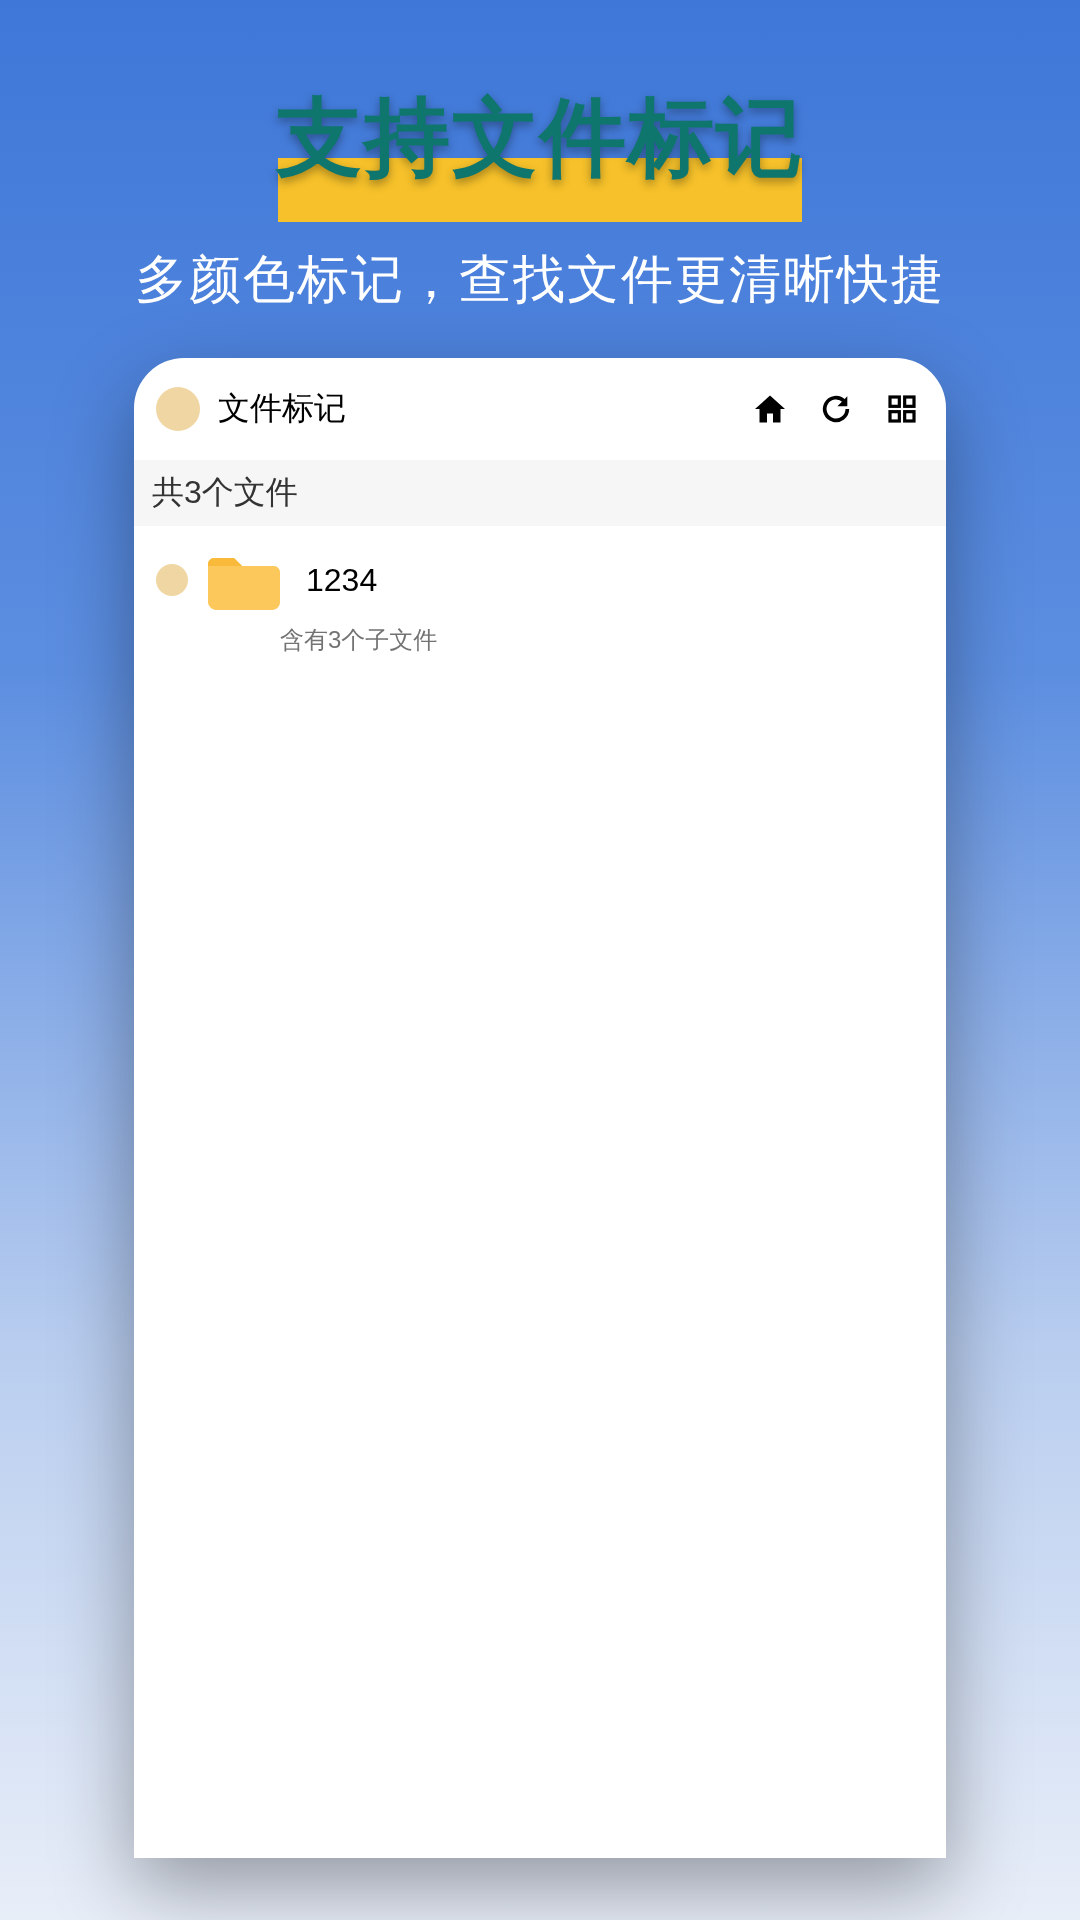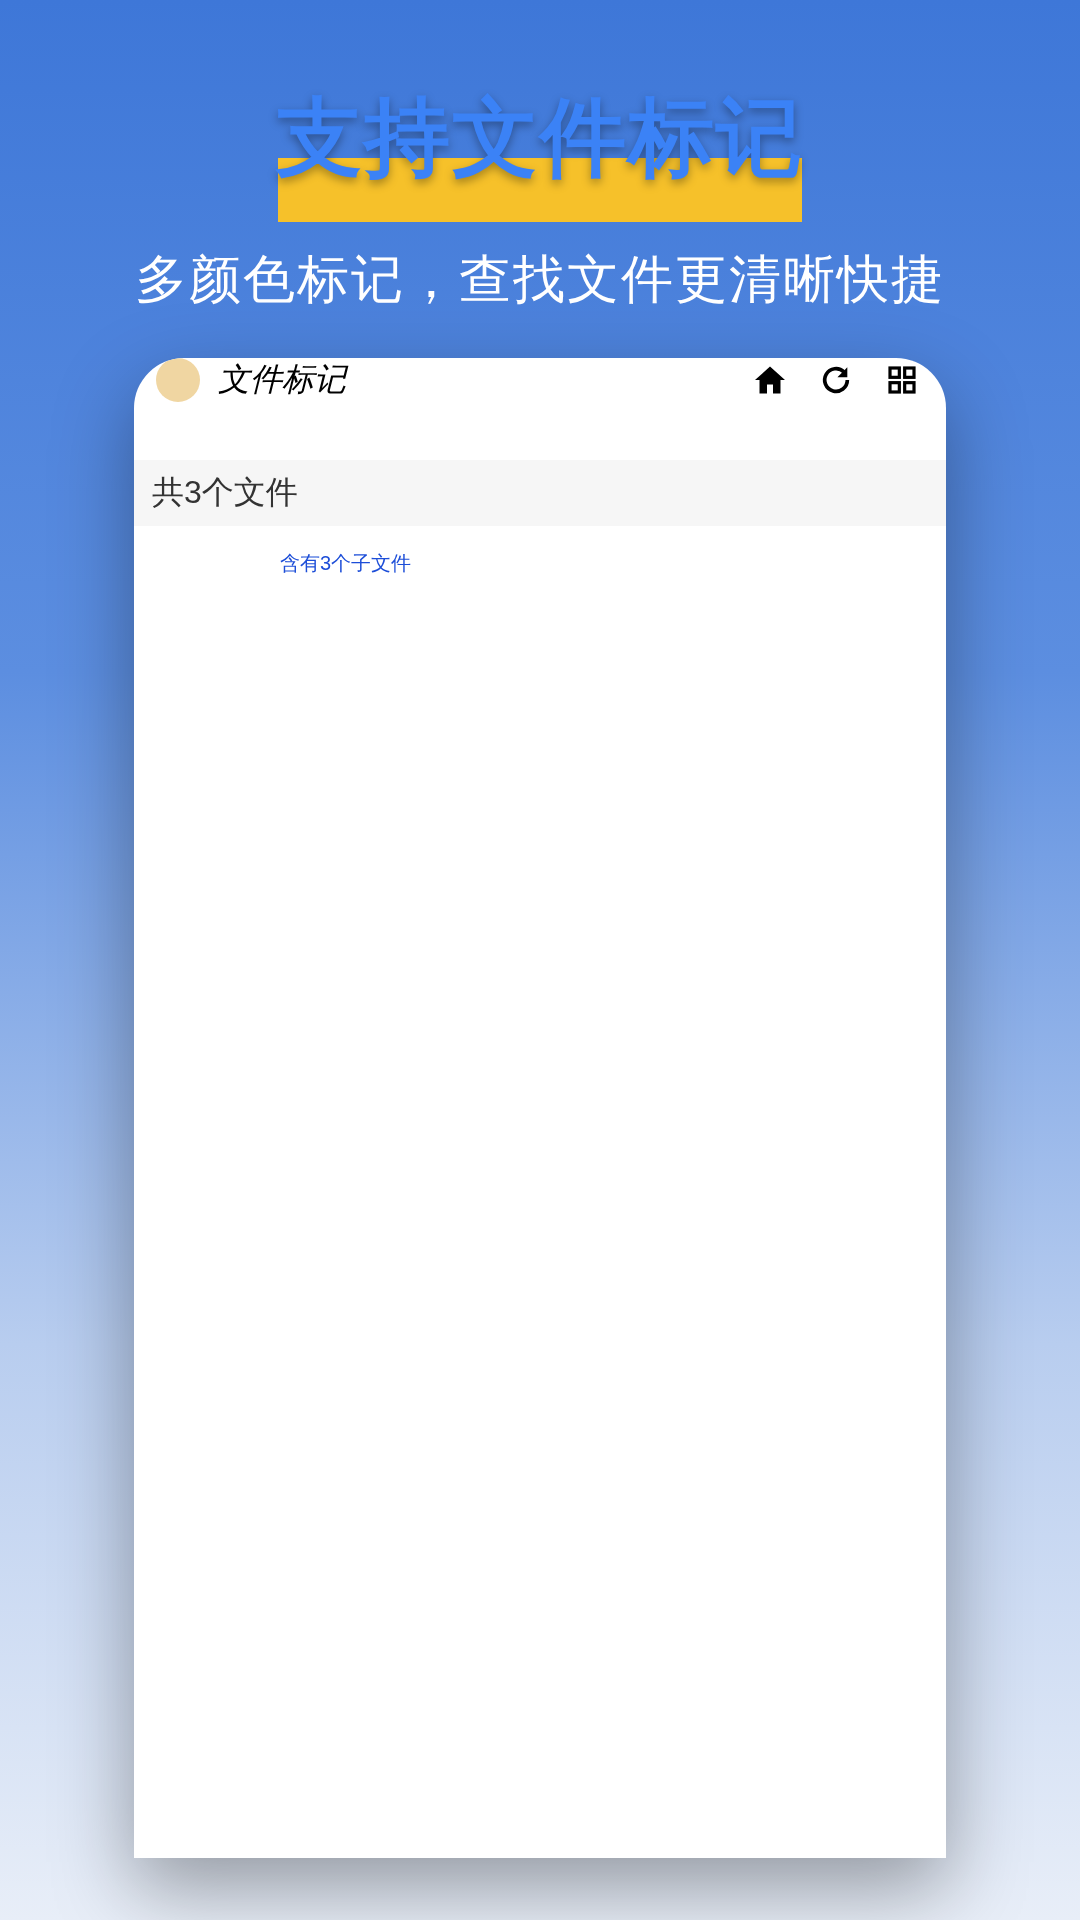--- a/index.html
+++ b/index.html
@@ -23,21 +23,21 @@
     width: 524px;
     height: 64px;
     background: #f6c12a;
     z-index: 1;
   }
   .hero-title {
     position: relative;
     z-index: 2;
     font-size: 86px;
     font-weight: 700;
-    color: #3b82f6;
+    color: #0f766e;
     letter-spacing: 2px;
     text-shadow: 0 4px 10px rgba(0,0,0,0.35);
     font-family: Liberation Sans, sans-serif;
   }
   .hero-subtitle {
     margin-top: 48px;
     text-align: center;
     font-size: 52px;
     color: #ffffff;
     letter-spacing: 2px;
@@ -49,23 +49,22 @@
     width: 812px;
     height: 1500px;
     background: #ffffff;
     border-radius: 50px 50px 0 0;
     box-shadow: 0 30px 80px rgba(0,0,0,0.35);
     overflow: hidden;
   }
   .app-bar {
     height: 102px;
     display: flex;
-    align-items: flex-start;
+    align-items: center;
     padding: 0 22px;
-    font-style: italic;
   }
   .app-bar-dot {
     width: 44px;
     height: 44px;
     border-radius: 50%;
     background: #f0d6a2;
     margin-right: 18px;
   }
   .app-bar-title {
     font-size: 32px;
@@ -106,22 +105,22 @@
   .folder-icon {
     width: 72px;
     height: 60px;
     margin-right: 26px;
   }
   .file-name {
     font-size: 32px;
     color: #000;
   }
   .file-sub {
-    font-size: 20px;
-    color: #1d4ed8;
+    font-size: 24px;
+    color: #737373;
     margin-left: 146px;
     margin-top: 14px;
     margin-bottom: 18px;
   }
 </style>
 </head>
 <body>
 
 <div class="hero-title-wrap">
   <div class="hero-title-underline"></div>
@@ -156,20 +155,28 @@
     </div>
   </div>
 
   <div class="count-bar">
     <span>共3个文件</span>
   </div>
 
   <div class="file-list">
 
     <div>
+      <div class="file-row">
+        <div class="row-dot"></div>
+        <svg class="folder-icon" viewBox="0 0 72 60">
+            <path fill="#fcc75b" d="M6 8h20l8 8h32c3 0 6 3 6 6v30c0 4-3 8-8 8H8c-4 0-8-4-8-8V14c0-3 3-6 6-6z"></path>
+            <path fill="#f9b93a" d="M6 8h20l8 8H0v-2c0-3 3-6 6-6z"></path>
+          </svg>
+        <div class="file-name">1234</div>
+      </div>
       <div class="file-sub">含有3个子文件</div>
     </div>
 
 
     <div>
     </div>
 
   </div>
 </div>
 

